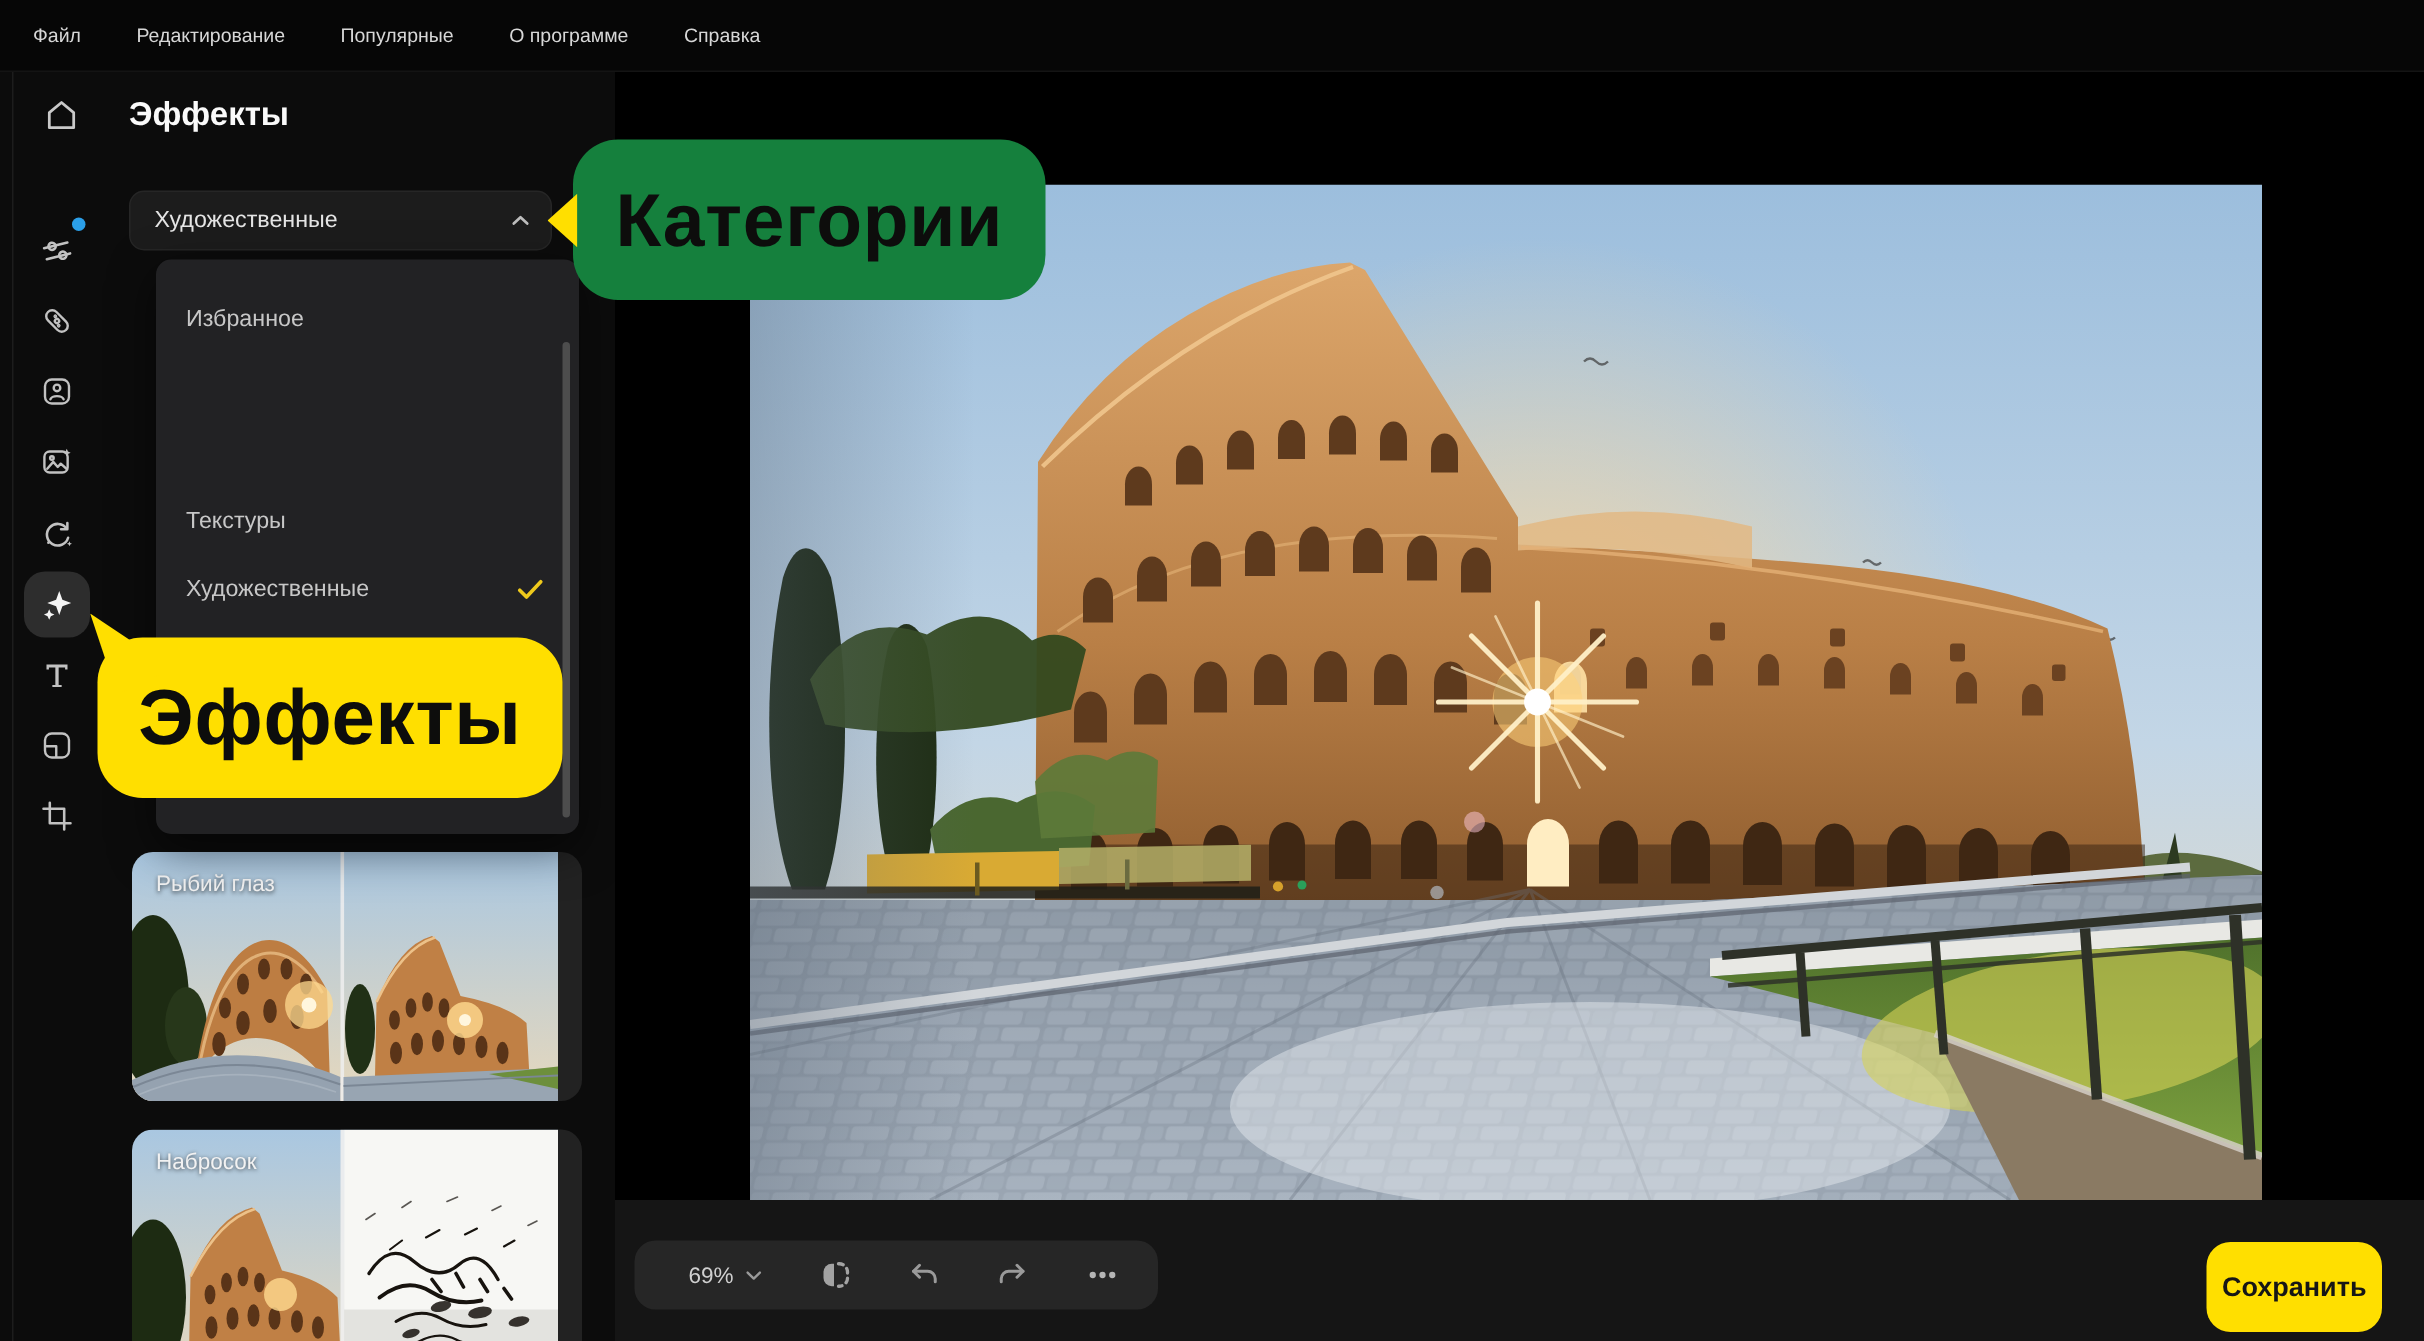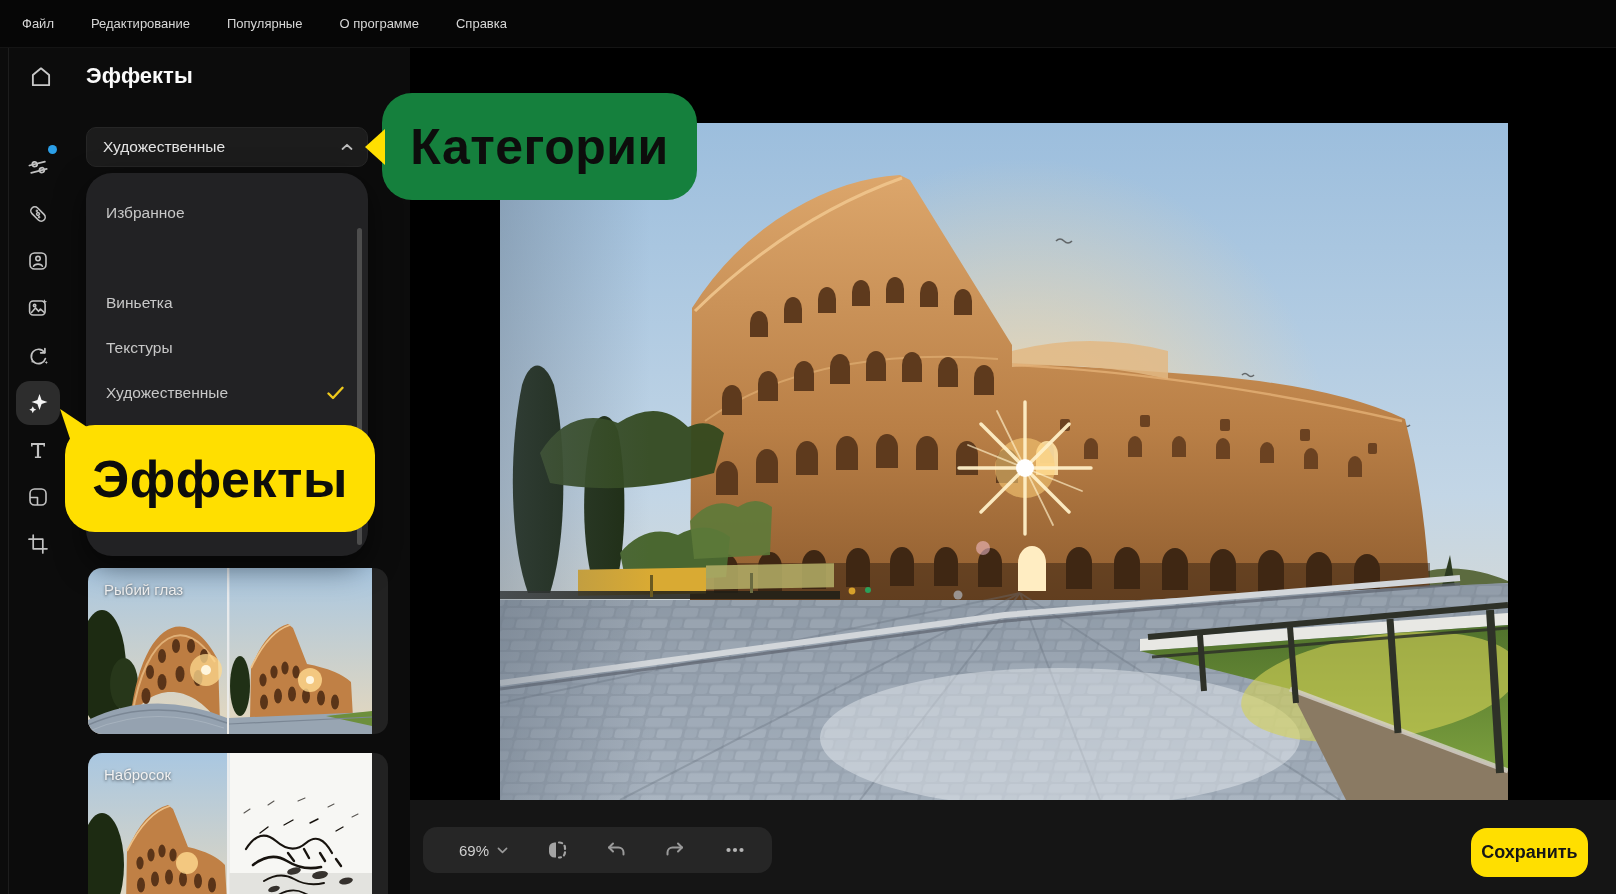--- a/index.html
+++ b/index.html
@@ -23,22 +23,22 @@
   .side-btn{position:absolute;left:16px;width:44px;height:44px;display:flex;align-items:center;
             justify-content:center;border-radius:14px;}
   .side-btn.active{background:#2d2d2d;}
   .badge-dot{position:absolute;top:0;right:3px;width:9px;height:9px;border-radius:50%;}
 
   
   #cat-select{position:absolute;left:86px;top:127px;width:282px;height:40px;background:#1c1c1c;
               border:1px solid #262626;border-radius:10px;box-sizing:border-box;display:flex;
               align-items:center;justify-content:space-between;padding:0 14px 0 16px;z-index:4;}
   #cat-select .sel-label{font-size:15.5px;color:#e4e4e4;}
-  #cat-menu{position:absolute;left:86px;top:173px;width:282px;height:383px;background:#222224;
-            border-radius:26px;box-shadow:0 10px 30px rgba(0,0,0,.55);z-index:5;overflow:hidden;}
+  #cat-menu{position:absolute;left:104px;top:173px;width:282px;height:383px;background:#222224;
+            border-radius:10px;box-shadow:0 10px 30px rgba(0,0,0,.55);z-index:5;overflow:hidden;}
   .cat-option{position:absolute;left:0;width:282px;height:45px;display:flex;align-items:center;
               padding:0 24px 0 20px;box-sizing:border-box;font-size:15.5px;color:#c7c7c7;
               justify-content:space-between;}
   #cat-scrollthumb{position:absolute;left:271px;top:55px;width:5px;height:317px;background:#4d4d4d;
                    border-radius:3px;}
 
   
   .callout{position:absolute;color:#0d0d0c;font-weight:800;display:flex;align-items:center;
            justify-content:center;z-index:10;letter-spacing:.5px;}
   #callout-categories{left:382px;top:93px;width:315px;height:107px;border-radius:30px;font-size:50px;}
@@ -61,21 +61,21 @@
   #bottom-strip{position:absolute;left:410px;top:800px;width:1206px;height:94px;background:#151515;}
 
   
   #view-toolbar{position:absolute;left:13px;top:27px;width:349px;height:46px;background:#262626;
                 border-radius:14px;display:flex;align-items:center;justify-content:space-between;
                 padding:0 26px 0 36px;box-sizing:border-box;}
   #zoom-control{display:flex;align-items:center;gap:8px;}
   #zoom-value{font-size:15px;color:#cfcfcf;}
   .tb-icon{display:flex;align-items:center;justify-content:center;}
 
-  #save-btn{position:absolute;right:28px;top:28px;width:117px;height:49px;border-radius:16px;
+  #save-btn{position:absolute;right:28px;top:28px;width:117px;height:60px;border-radius:16px;
             display:flex;align-items:center;justify-content:center;font-size:18px;font-weight:600;
             color:#161616;}
 </style>
 </head>
 <body>
 
 <div id="app">
 
   <div id="menubar">
     <span class="menu-item">Файл</span>
@@ -171,23 +171,20 @@
   <div id="cat-select">
     <span class="sel-label">Художественные</span>
     <svg width="12" height="8" viewBox="0 0 12 8" fill="none" stroke="#bdbdbd" stroke-width="1.8" stroke-linecap="round" stroke-linejoin="round">
       <path d="M1.5 6 L6 1.8 L10.5 6"></path>
     </svg>
   </div>
 
   <div id="cat-menu">
     <div class="cat-option" style="top:17px">
       <span>Избранное</span>
-    </div>
-    <div class="cat-option" style="top:107px">
-      <span>Виньетка</span>
     </div>
     <div class="cat-option" style="top:152px">
       <span>Текстуры</span>
     </div>
     <div class="cat-option" style="top:197px">
       <span>Художественные</span>
       <svg width="17" height="14" viewBox="0 0 17 14" fill="none" stroke="#eec91c" stroke-width="2.4" stroke-linecap="round" stroke-linejoin="round">
         <path d="M1.5 7.5 L6 12 L15.5 1.8"></path>
       </svg>
     </div>

